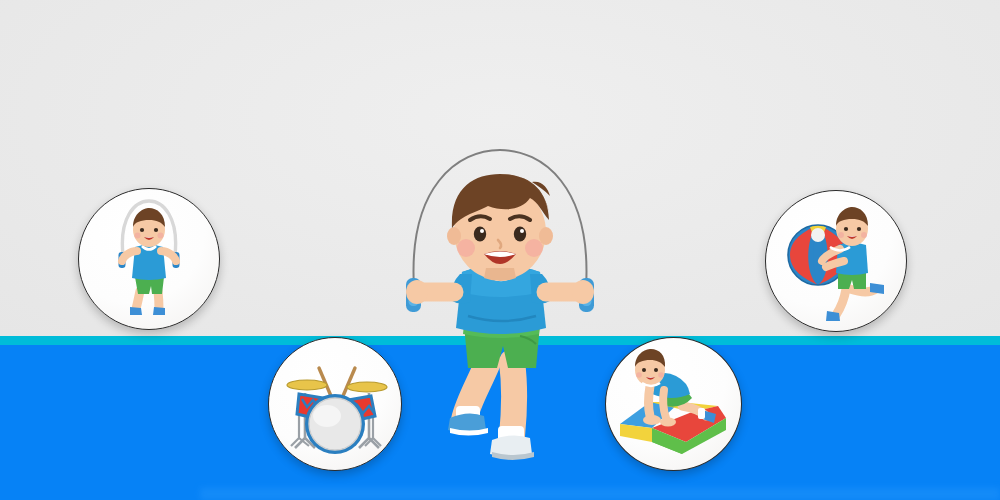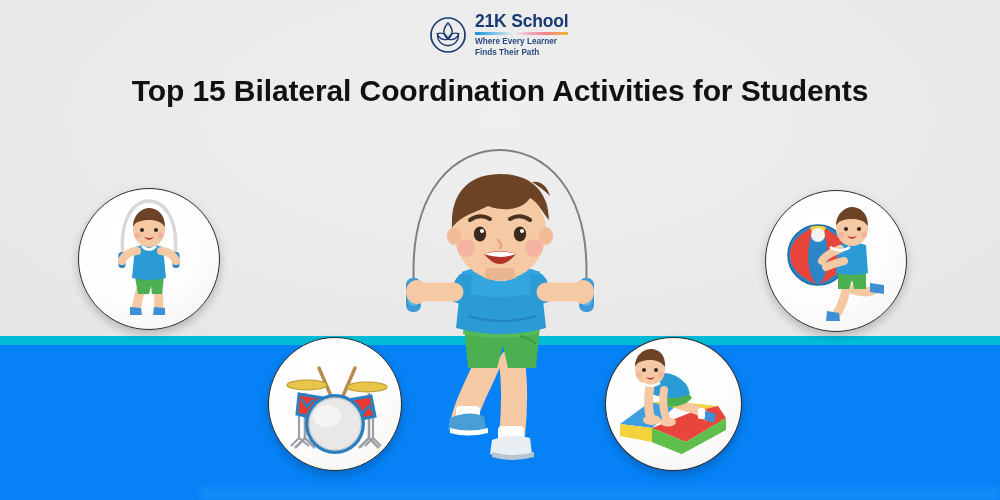--- a/index.html
+++ b/index.html
@@ -114,41 +114,21 @@
 </head>
 <body>
 
 <div id="banner">
 
   <div class="bg-top"></div>
   <div class="bg-cyan"></div>
   <div class="bg-blue"></div>
   <div class="bg-blue-soft"></div>
 
-  <div class="logo">
-    <span class="logo-mark">
-      <svg viewBox="0 0 40 40">
-        <circle cx="20" cy="20" r="17" fill="none" stroke="#1a3a74" stroke-width="1.7"></circle>
-        <path d="M20 8 C14.5 14 14.5 19.5 20 24 C25.5 19.5 25.5 14 20 8 Z" fill="none" stroke="#1a3a74" stroke-width="1.5"></path>
-        <path d="M20 24 C14.5 25.8 10.5 23.2 9.2 18.6 C14.2 17.2 18.2 19.4 20 24 Z" fill="none" stroke="#1a3a74" stroke-width="1.4"></path>
-        <path d="M20 24 C25.5 25.8 29.5 23.2 30.8 18.6 C25.8 17.2 21.8 19.4 20 24 Z" fill="none" stroke="#1a3a74" stroke-width="1.4"></path>
-        <path d="M9.6 19.6 C9.2 25.8 13.6 30.4 20 30.8 C26.4 30.4 30.8 25.8 30.4 19.6" fill="none" stroke="#1a3a74" stroke-width="1.4"></path>
-      </svg>
-    </span>
-    <span class="logo-text">
-      <span class="logo-name">21K School</span>
-      <span class="logo-rule"></span>
-      <span class="logo-tag">
-        <span>Where Every Learner</span><br>
-        <span>Finds Their Path</span>
-      </span>
-    </span>
-  </div>
-
-  <div class="title">Top 15 Bilateral Coordination Activities for Students</div>
+
 
   <div class="circle c-jump">
     <svg viewBox="0 0 140 140">
 
       <path d="M44 66 C40 28 56 12 70 12 C84 12 100 28 96 66" fill="none" stroke="#d8d8d8" stroke-width="3.4" stroke-linecap="round"></path>
 
       <rect x="39.5" y="63" width="7" height="16" rx="3.2" fill="#2b86c8"></rect>
       <rect x="93.5" y="63" width="7" height="16" rx="3.2" fill="#2b86c8"></rect>
 
       <path d="M61 102 C59 112 58 116 57 120" stroke="#f6c9a5" stroke-width="9" stroke-linecap="round" fill="none"></path>

